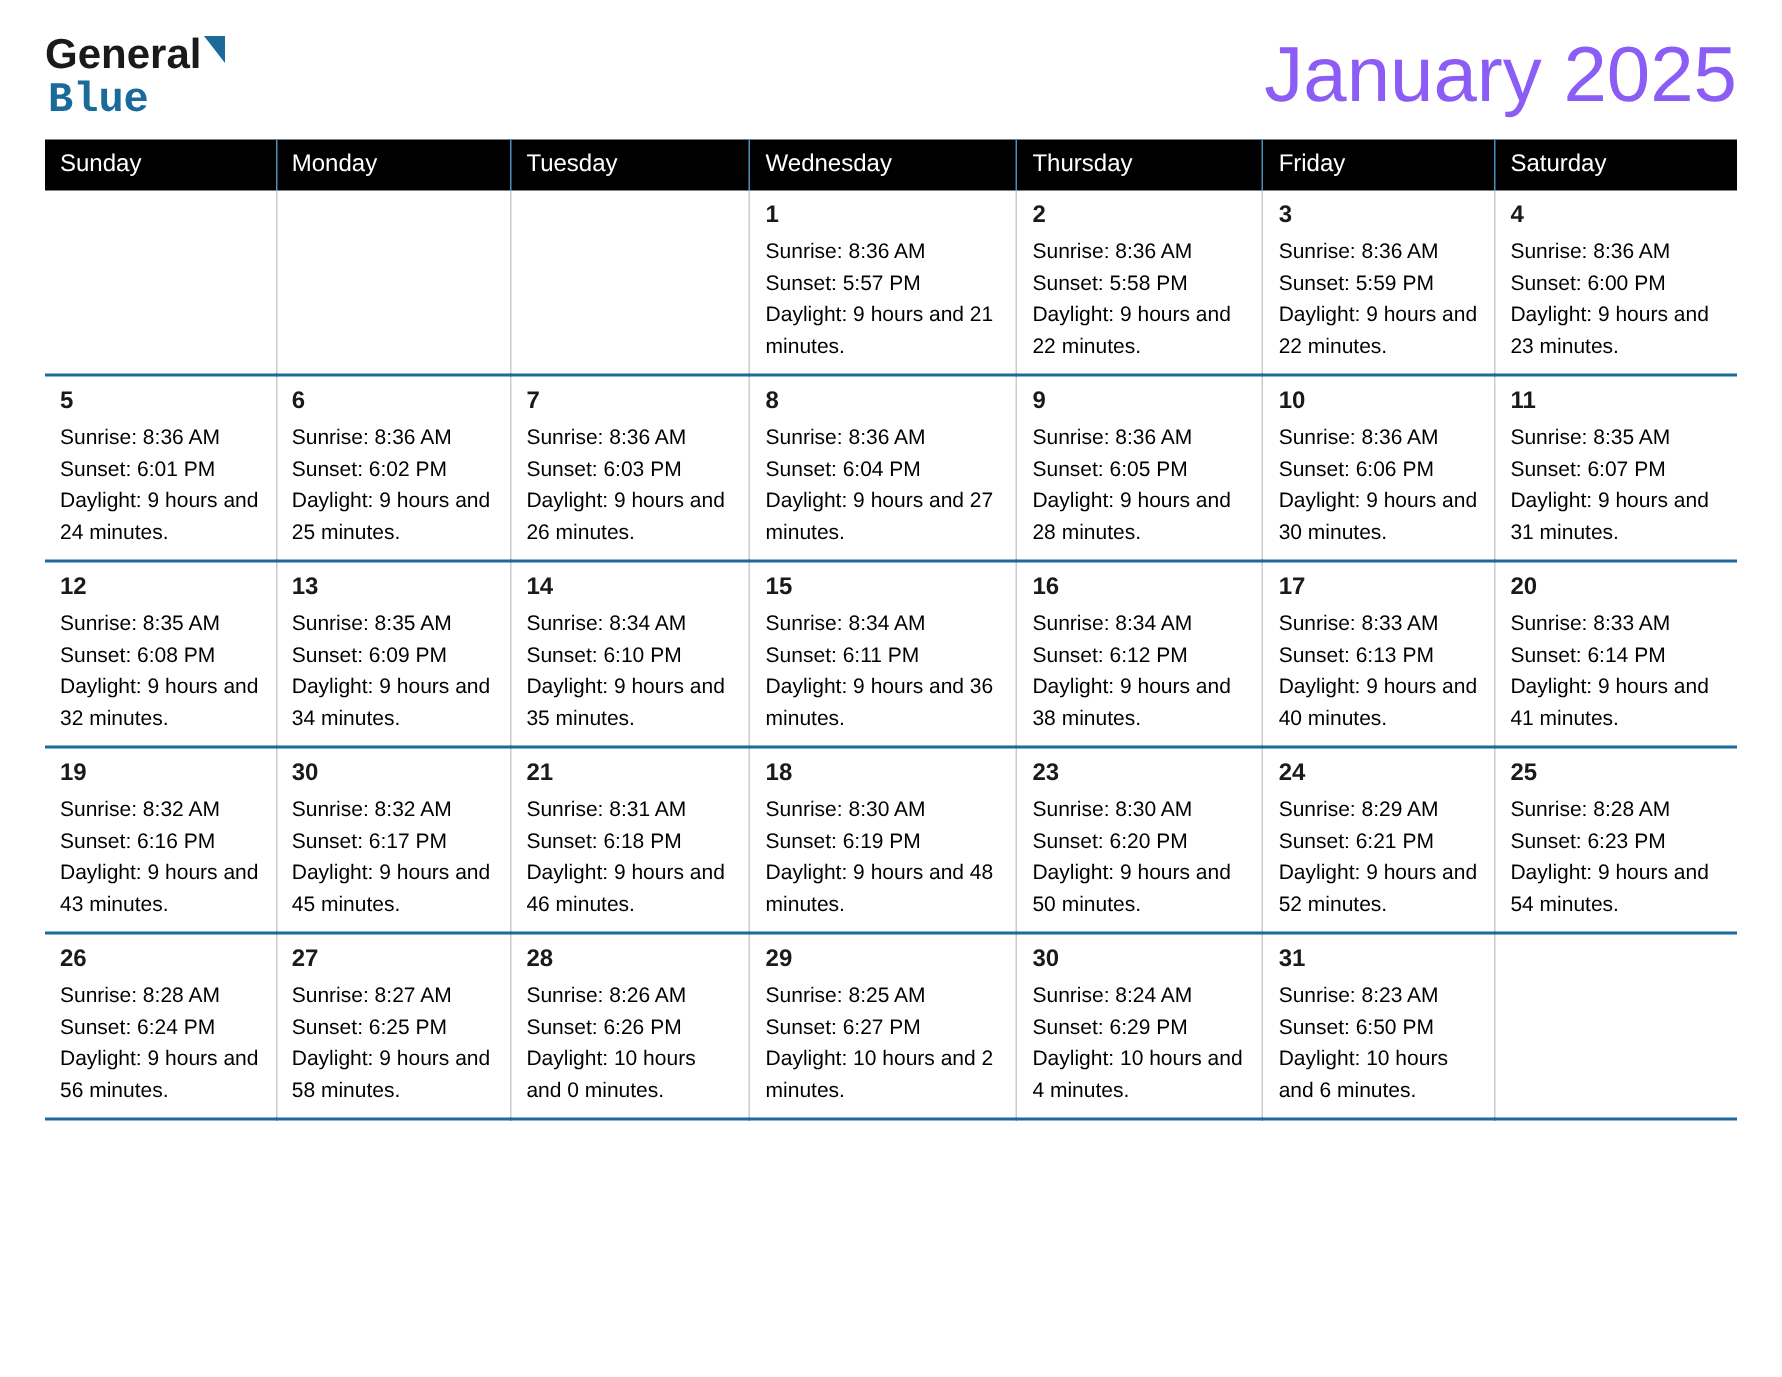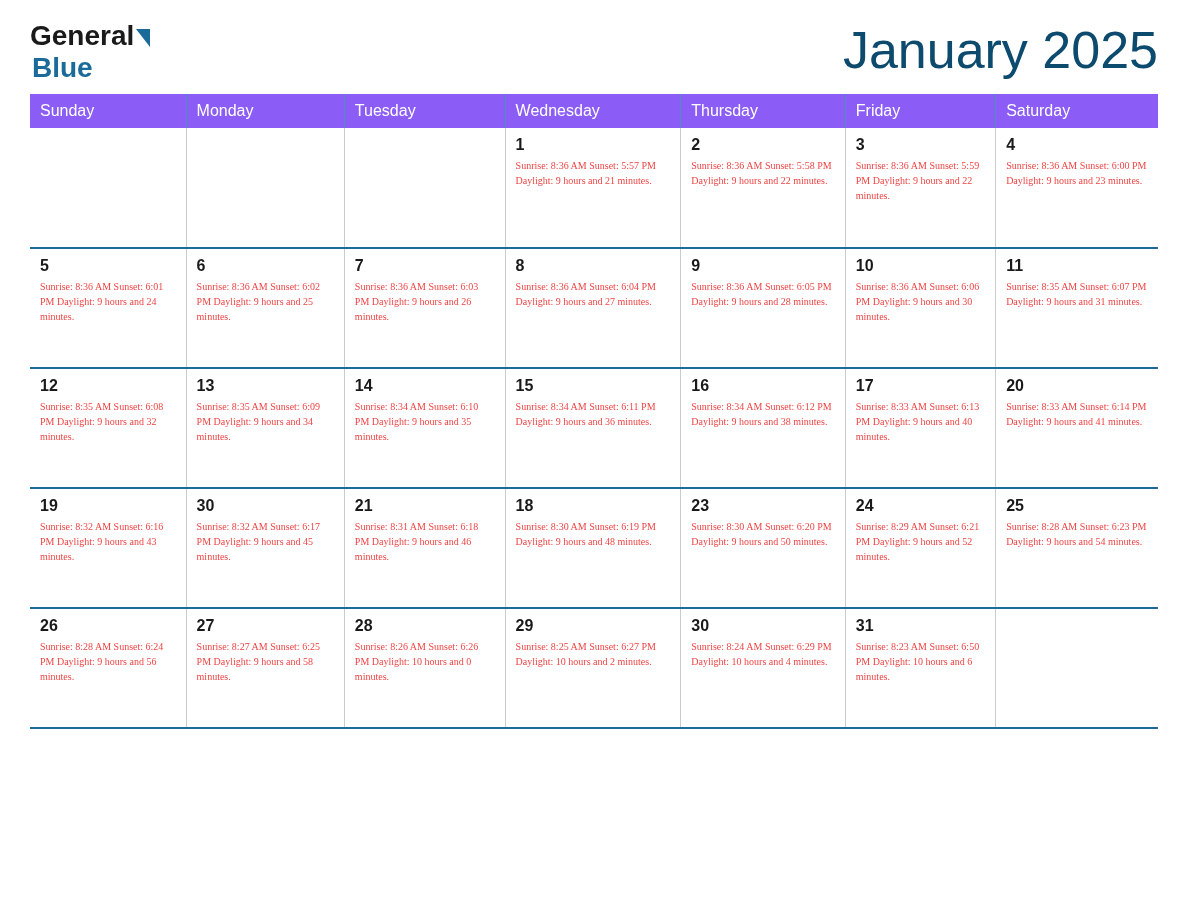--- a/index.html
+++ b/index.html
@@ -16,61 +16,61 @@
       align-items: flex-start;
       margin-bottom: 10px;
     }
     .logo {
       display: flex;
       flex-direction: column;
       align-items: flex-start;
     }
     .logo-text {
       display: flex;
-      align-items: center;
       font-size: 28px;
       font-weight: bold;
       color: #1a1a1a;
     }
     .logo-general { color: #1a1a1a; }
     .logo-arrow {
       width: 0;
       height: 0;
       border-left: 14px solid transparent;
       border-right: 0px solid transparent;
       border-top: 18px solid #1a6a9a;
       margin-left: 2px;
       margin-top: 4px;
     }
     .logo-blue {
       color: #1a6a9a;
       font-size: 28px;
       font-weight: bold;
       margin-left: 2px;
+      font-family: Liberation Mono, monospace;
     }
     .title-section {
       text-align: right;
     }
     .title-section h1 {
       font-size: 52px;
       font-weight: normal;
-      color: #0c4a6e;
+      color: #8b5cf6;
     }
     .title-section h2 {
       font-size: 22px;
       font-weight: normal;
       color: #444;
     }
     table {
       width: 100%;
       border-collapse: collapse;
       margin-top: 10px;
     }
     thead tr {
-      background-color: #8b5cf6;
+      background-color: #000000;
     }
     thead th {
       color: #fff;
       font-size: 16px;
       font-weight: normal;
       padding: 8px 10px;
       text-align: left;
       border-right: 1px solid #4a90be;
     }
     thead th:last-child { border-right: none; }
@@ -87,24 +87,23 @@
       height: 120px;
     }
     tbody td:last-child { border-right: none; }
     .day-number {
       font-size: 16px;
       font-weight: bold;
       margin-bottom: 4px;
       color: #1a1a1a;
     }
     .day-info {
-      font-size: 10px;
-      color: #ef4444;
+      font-size: 14px;
+      color: #000000;
       line-height: 1.5;
-      font-family: Liberation Serif, serif;
     }
   </style>
 </head>
 <body>
 
 <div class="header">
   <div class="logo">
     <div class="logo-text">
       <span class="logo-general">General</span>
       <div class="logo-arrow"></div>

